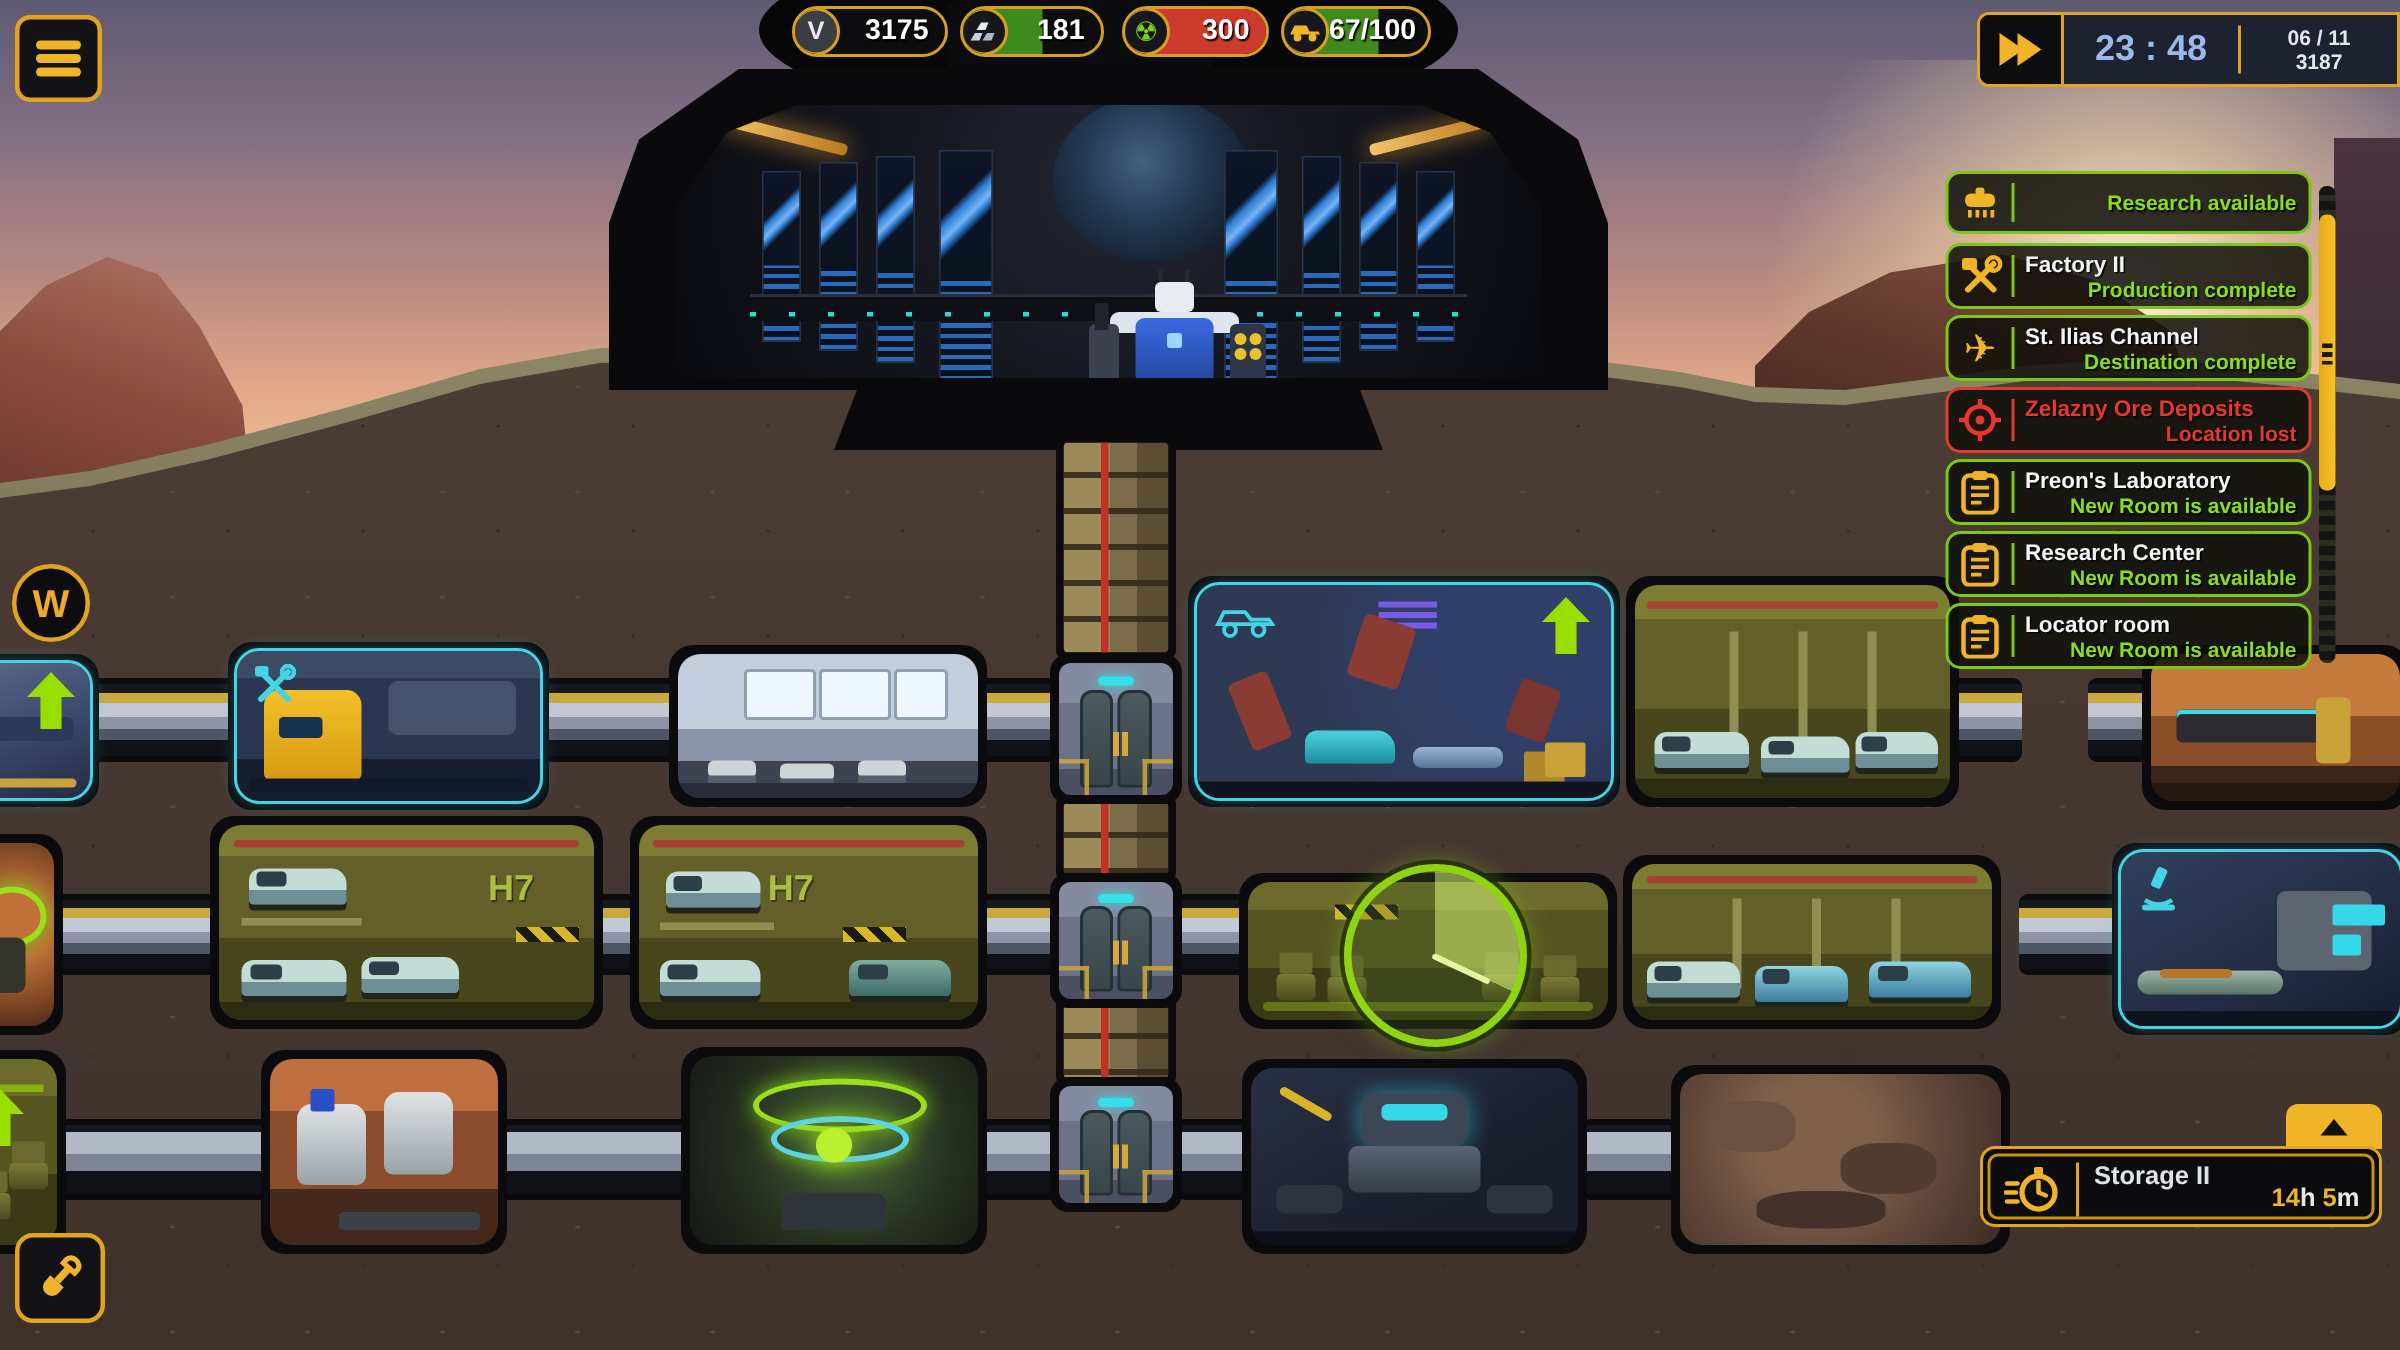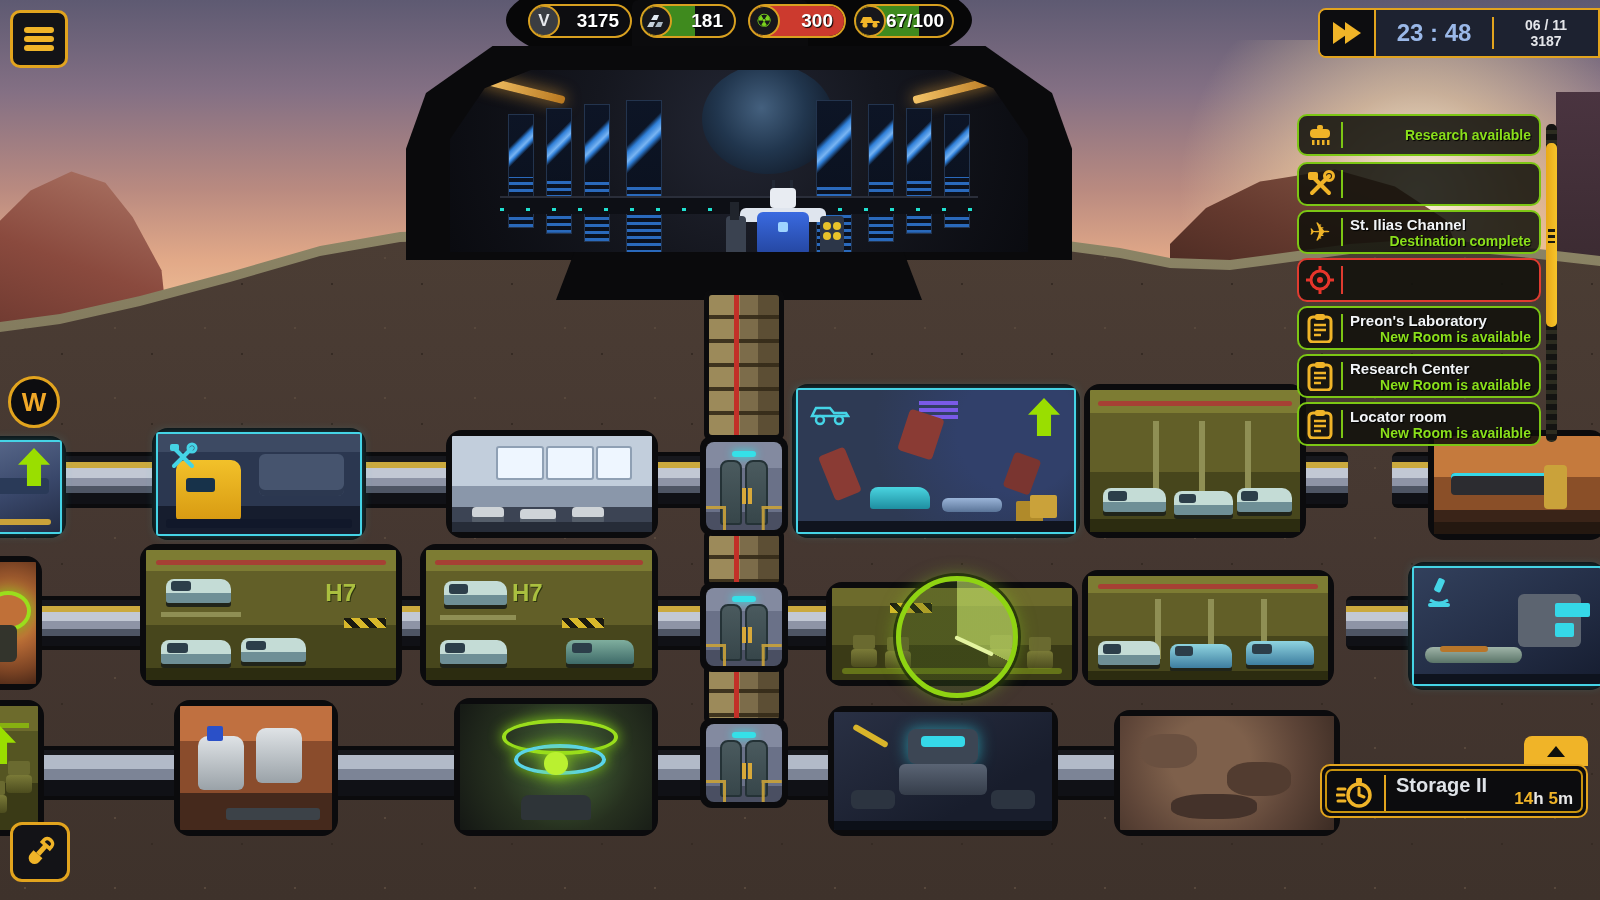--- a/index.html
+++ b/index.html
@@ -79,21 +79,21 @@
   .elv{background:#0b0b0d;border-radius:12px;padding:6px;box-sizing:border-box;}
   .elv .in{position:relative;width:100%;height:100%;border-radius:8px;overflow:hidden;
     background:linear-gradient(180deg,#838aa0 0 30%,#6a7188 30% 80%,#4a4f62 80% 100%);}
   .edoor{position:absolute;left:18%;bottom:6%;width:64%;height:74%;display:flex;gap:3px;}
   .edoor div{flex:1;background:linear-gradient(#4a5a5e,#37464a);border:2px solid #243236;border-radius:8px 8px 3px 3px;box-sizing:border-box;}
   .estrip{position:absolute;left:34%;top:10%;width:32%;height:6px;background:#35e0e8;border-radius:3px;box-shadow:0 0 8px #35e0e8;}
   .ehandle{position:absolute;left:47%;bottom:30%;width:4px;height:16px;background:#d8a93a;box-shadow:6px 0 0 #d8a93a;}
   .erail{position:absolute;bottom:0;width:22%;height:24%;border-top:3px solid #caa23a;border-right:3px solid #caa23a;opacity:.9;}
   
   .room{position:absolute;background:#0b0b0d;border:6px solid #0b0b0d;border-radius:16px;box-sizing:border-box;}
-  .rint{position:relative;width:100%;height:100%;border-radius:1px;overflow:hidden;}
+  .rint{position:relative;width:100%;height:100%;border-radius:15px;overflow:hidden;}
   .room.sel .rint{outline:2px solid #45d4e6;outline-offset:0;box-shadow:0 0 12px rgba(69,212,230,.45);}
   .rint div{position:absolute;}
   .ri-lab1{background:linear-gradient(160deg,#5a6a8c 0%,#39476a 55%,#232c44 100%);}
   .ri-workshop{background:linear-gradient(180deg,#3d4a63 0 18%,#2b3750 18% 72%,#161d2e 72% 100%);}
   .ri-canteen{background:linear-gradient(180deg,#c2cedc 0 52%,#8a97aa 52% 74%,#3c4454 74% 100%);}
   .ri-factory{background:radial-gradient(circle at 80% 30%,#31406a 0 25%,rgba(0,0,0,0) 60%),linear-gradient(120deg,#2e3a54 0 60%,#232c42 100%);}
   .ri-garage{background:linear-gradient(180deg,#7d7c33 0 16%,#625f28 16% 58%,#47461c 58% 100%);}
   .ri-store{background:linear-gradient(180deg,#6d6b2c 0 20%,#555522 20% 62%,#3a3a16 62% 100%);}
   .ri-lab2{background:linear-gradient(150deg,#32405c 0%,#222c44 60%,#161d30 100%);}
   .ri-gen{background:linear-gradient(180deg,#c07040 0 28%,#8a4c2c 28% 70%,#45291c 70% 100%);}
@@ -154,21 +154,21 @@
     background:linear-gradient(90deg,#e8a818,#f6c42a);}
   .scrollthumb:after{content:"";position:absolute;left:2px;top:86px;width:7px;height:14px;
     background:repeating-linear-gradient(180deg,#1a1a10 0 3px,transparent 3px 6px);}
   .wbtn{position:absolute;left:8px;top:376px;width:52px;height:52px;border-radius:50%;background:#0d0d10;
     border:3px solid #e2a41e;box-sizing:border-box;display:flex;align-items:center;justify-content:center;
     color:#f0a828;font-weight:bold;font-size:26px;}
   .storpanel{position:absolute;left:1320px;top:764px;width:268px;height:54px;background:#0c0c0e;
     border:2px solid #e2a41e;border-radius:10px;box-sizing:border-box;}
   .storpanel .innerline{position:absolute;inset:3px;border:2px solid #c8930f;border-radius:7px;}
   .stordiv{position:absolute;left:62px;top:9px;width:2px;height:36px;background:#e2a41e;}
-  .stortitle{position:absolute;left:74px;top:8px;color:#dfe3e8;font-weight:bold;font-size:20px;}
+  .stortitle{position:absolute;left:74px;top:8px;color:#dfe3e8;font-weight:bold;font-size:17px;}
   .stortime{position:absolute;right:13px;bottom:7px;font-weight:bold;font-size:17px;color:#e8e8e8;}
   .stortime b{color:#f0b428;font-weight:bold;}
   .collapsetab{position:absolute;left:1524px;top:736px;width:64px;height:30px;background:#f0b428;border-radius:8px 8px 0 0;
     display:flex;align-items:center;justify-content:center;}
   .collapsetab i{width:0;height:0;border:9px solid transparent;border-bottom:11px solid #10100c;margin-top:-8px;}
   .tomap{position:absolute;left:1325px;top:838px;width:263px;height:52px;background:#0c0c0e;border:2px solid #e2a41e;
     border-radius:9px;box-sizing:border-box;display:flex;align-items:center;justify-content:center;gap:18px;}
   .tomap span{color:#f5b91e;font-weight:bold;font-size:25px;letter-spacing:2px;}
   .chev{width:15px;height:24px;background:#f0b428;clip-path:polygon(0 0,45% 0,100% 50%,45% 100%,0 100%,55% 50%);}
   .roomicon{position:absolute;z-index:3;}
@@ -613,20 +613,24 @@
       <svg width="30" height="30" viewBox="0 0 30 30">
           <g stroke="#f0b428" stroke-width="4" stroke-linecap="round">
             <line x1="7" y1="7" x2="24" y2="24"></line>
             <line x1="24" y1="7" x2="7" y2="24"></line>
           </g>
           <rect x="3" y="3" width="10" height="8" rx="2" fill="#f0b428"></rect>
           <circle cx="24" cy="7" r="4.5" fill="none" stroke="#f0b428" stroke-width="3"></circle>
         </svg>
     </div>
     <div class="ndiv"></div>
+    <div class="ntxt">
+        <div class="ntitle">Factory II</div>
+        <div class="nsub">Production complete</div>
+      </div>
   </div>
   <div class="notif" style="top:210px;height:44px;">
     <div class="nic">
       <span style="color:#f0b428;font-size:26px;line-height:1;">✈</span>
     </div>
     <div class="ndiv"></div>
     <div class="ntxt">
         <div class="ntitle">St. Ilias Channel</div>
         <div class="nsub">Destination complete</div>
       </div>
@@ -638,20 +642,24 @@
           <circle cx="15" cy="15" r="3" fill="#e8352b"></circle>
           <g stroke="#e8352b" stroke-width="3">
             <line x1="15" y1="1" x2="15" y2="6"></line>
             <line x1="15" y1="24" x2="15" y2="29"></line>
             <line x1="1" y1="15" x2="6" y2="15"></line>
             <line x1="24" y1="15" x2="29" y2="15"></line>
           </g>
         </svg>
     </div>
     <div class="ndiv"></div>
+    <div class="ntxt">
+        <div class="ntitle">Zelazny Ore Deposits</div>
+        <div class="nsub">Location lost</div>
+      </div>
   </div>
   <div class="notif" style="top:306px;height:44px;">
     <div class="nic">
       <svg width="26" height="30" viewBox="0 0 26 30">
           <rect x="2" y="4" width="22" height="25" rx="4" fill="none" stroke="#f0b428" stroke-width="3"></rect>
           <rect x="8" y="1" width="10" height="6" rx="2" fill="#f0b428"></rect>
           <g stroke="#f0b428" stroke-width="2.5">
             <line x1="7" y1="12" x2="19" y2="12"></line>
             <line x1="7" y1="17" x2="19" y2="17"></line>
             <line x1="7" y1="22" x2="14" y2="22"></line>

